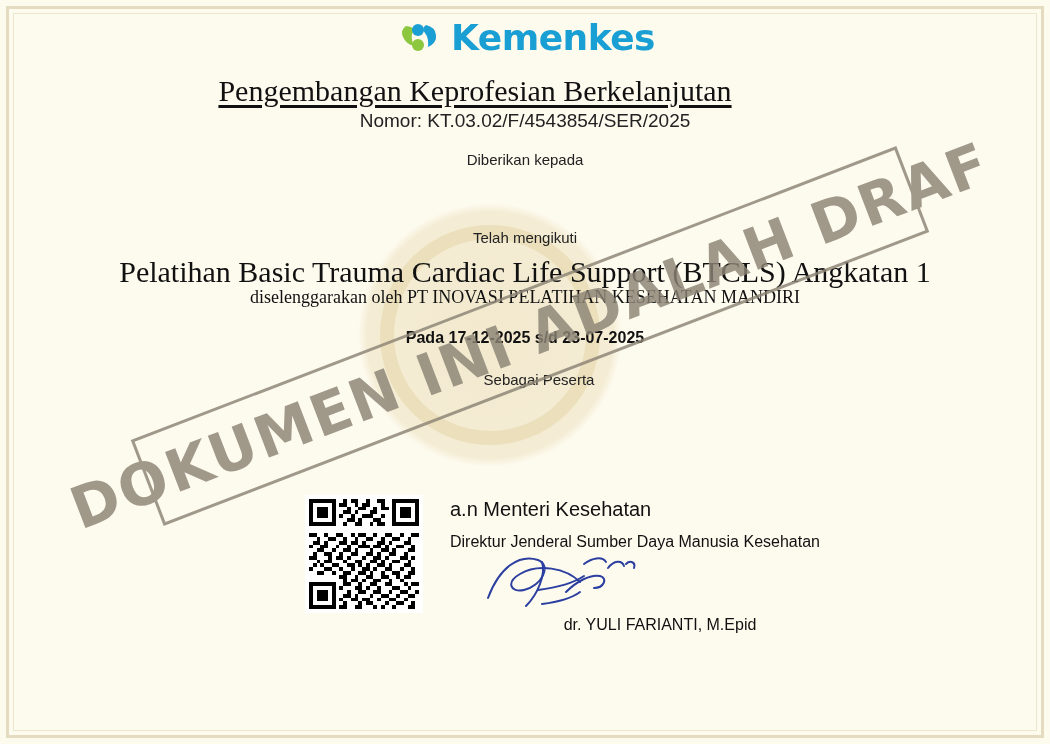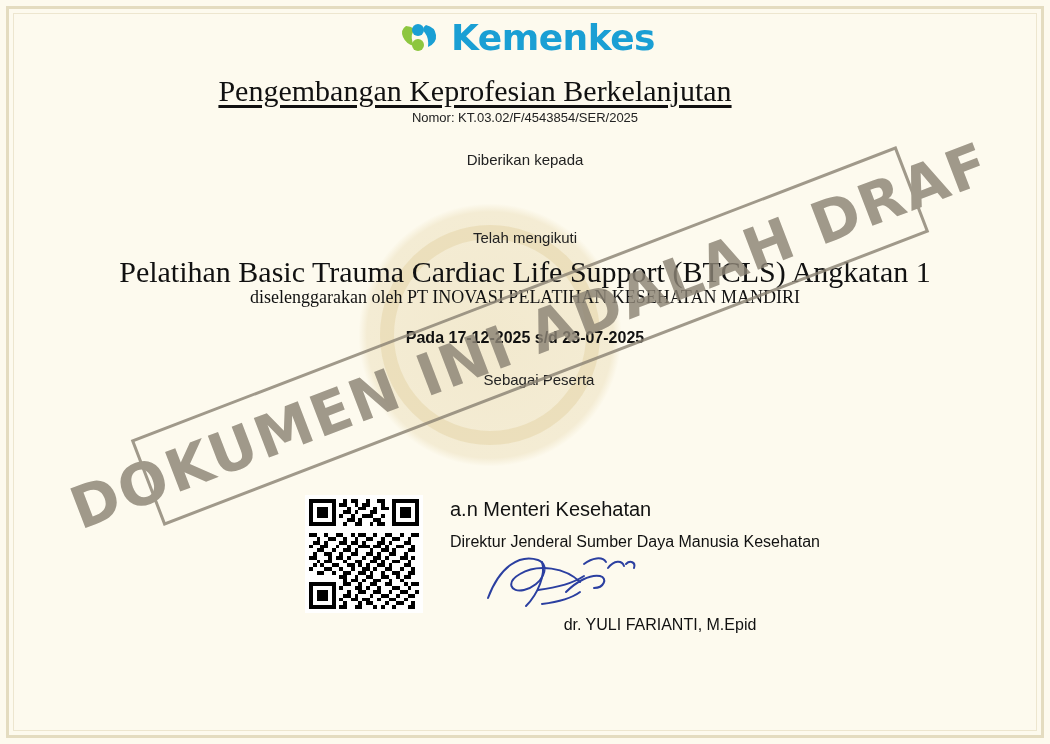--- a/index.html
+++ b/index.html
@@ -106,21 +106,21 @@
     font-size: 30px;
     color: #111111;
     text-decoration: underline;
     text-underline-offset: 4px;
   }
   .nomor {
     position: absolute;
     top: 110px;
     width: 1050px;
     text-align: center;
-    font-size: 13px;
+    font-size: 19px;
     color: #222222;
   }
   .diberikan {
     position: absolute;
     top: 151px;
     width: 1050px;
     text-align: center;
     font-size: 15px;
     color: #222222;
   }

